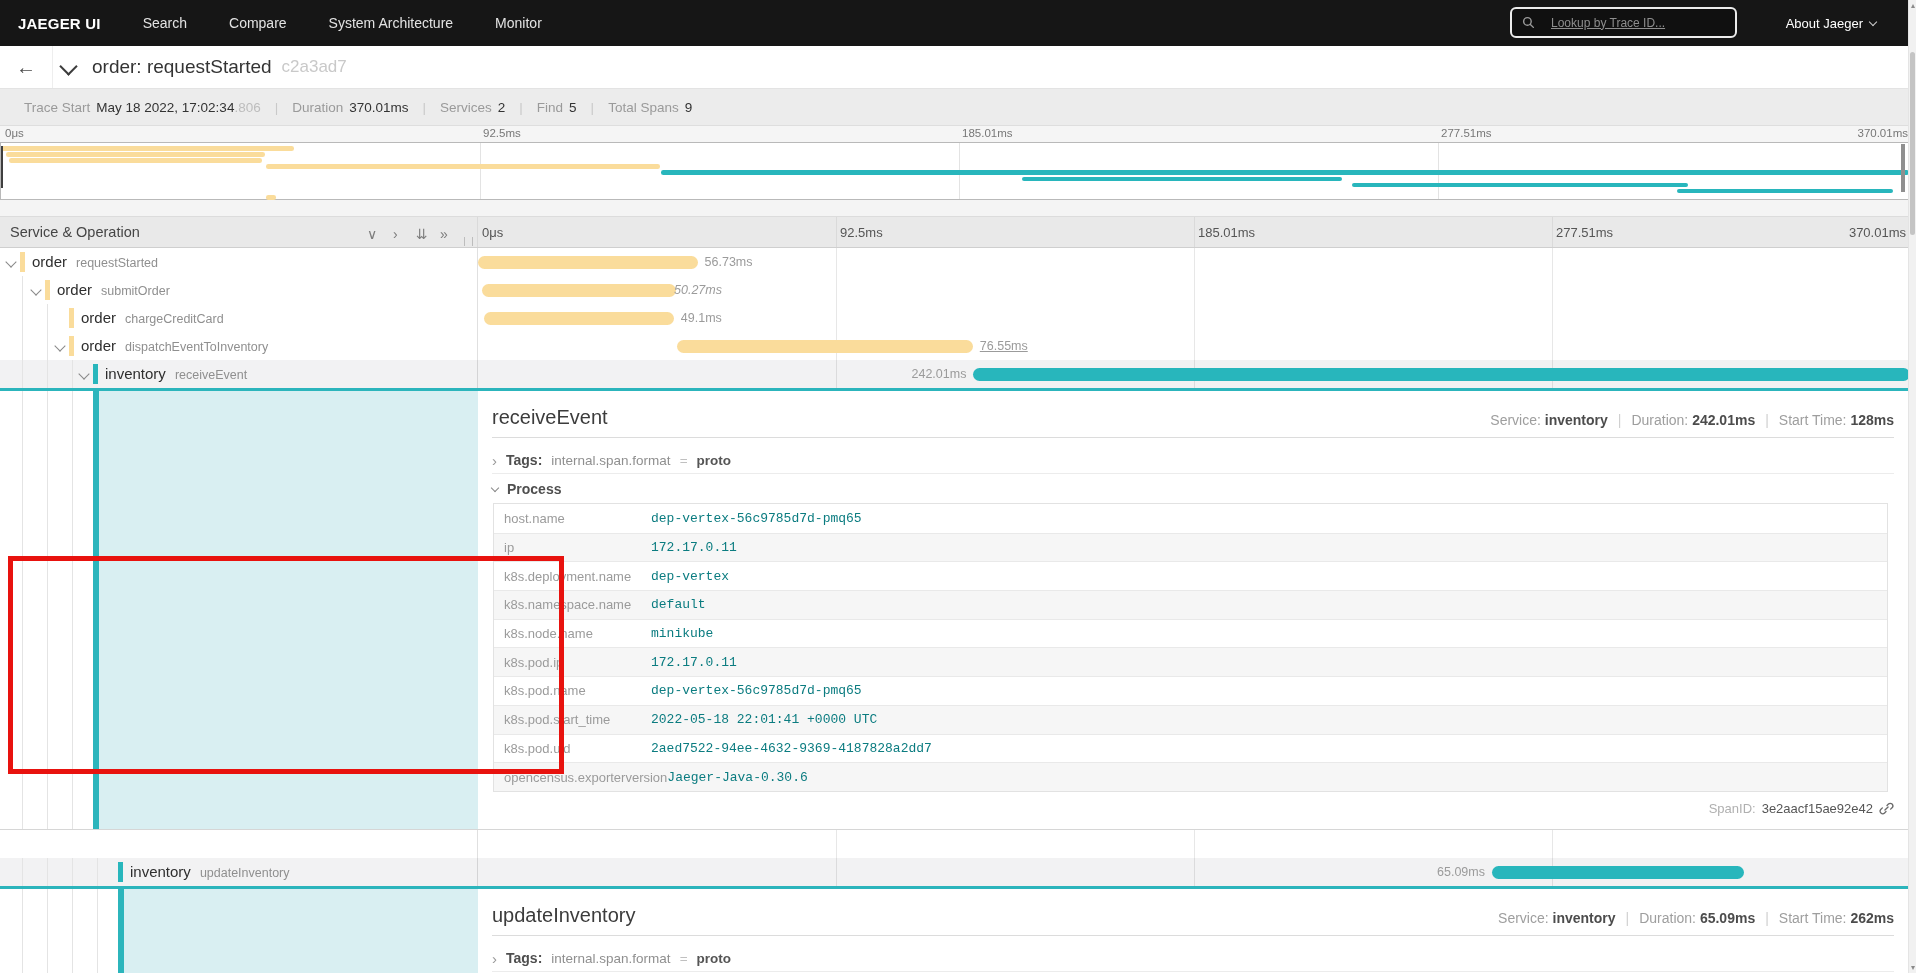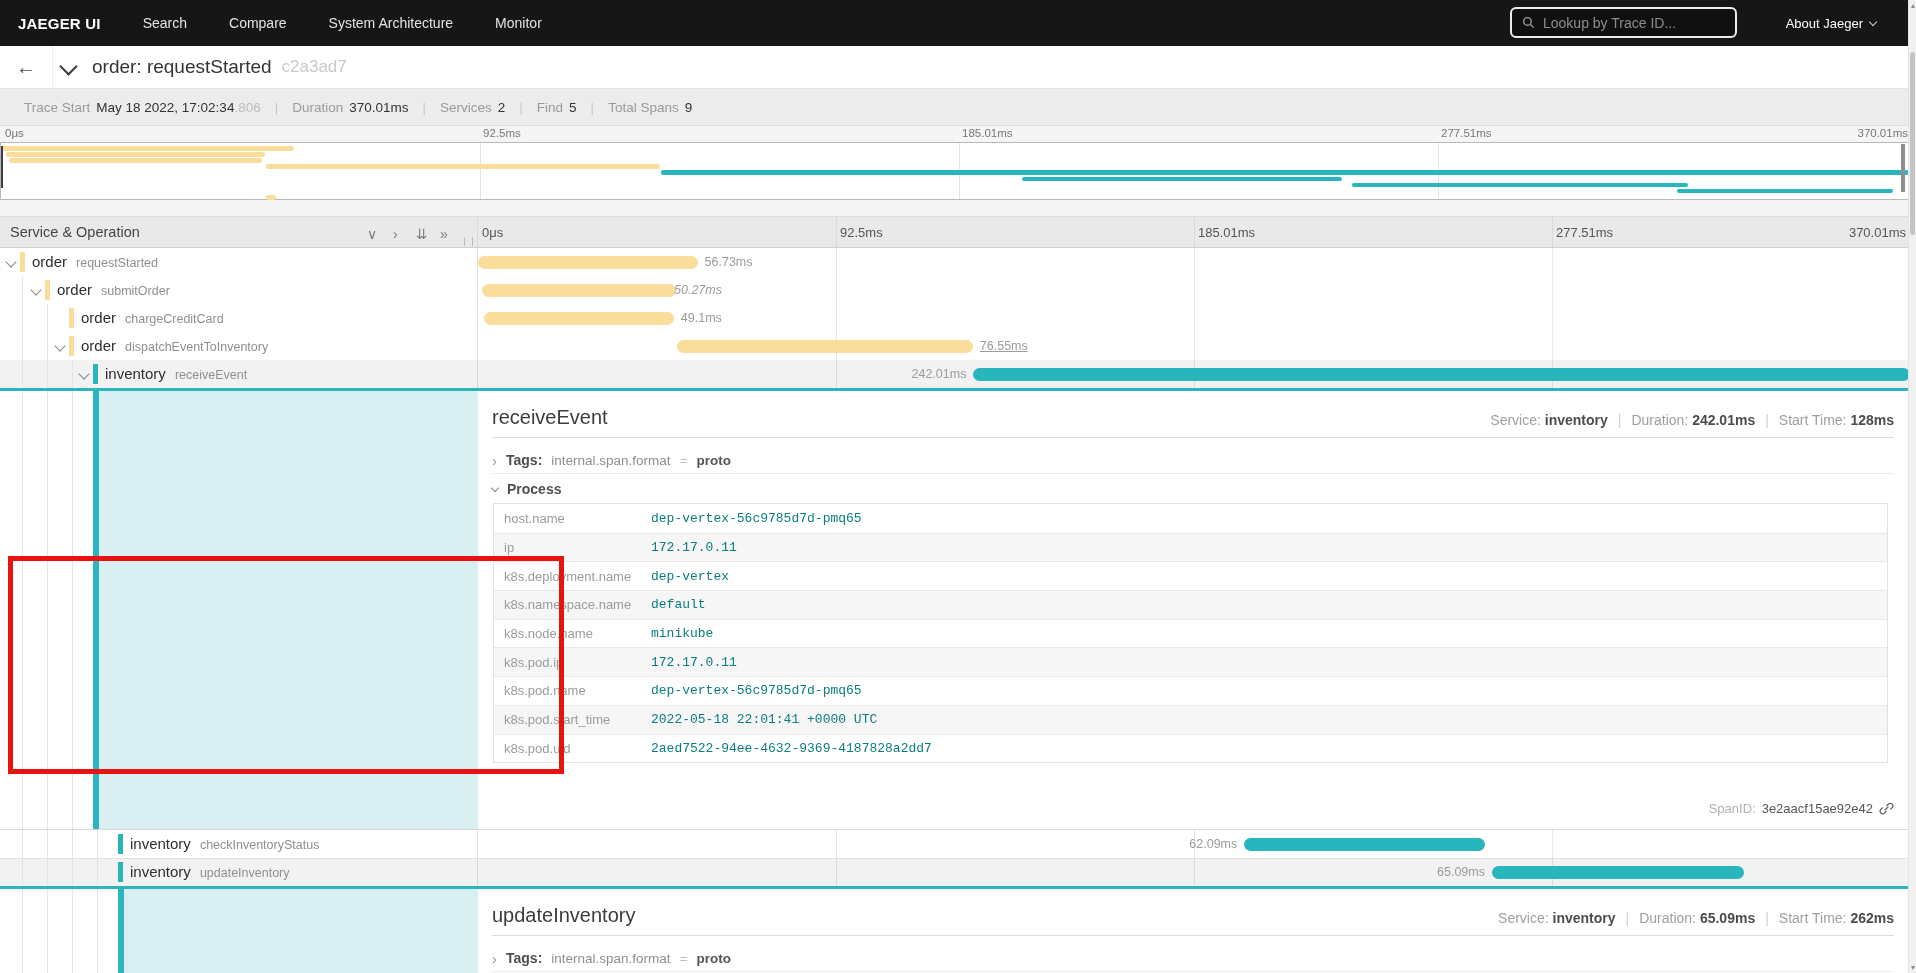--- a/index.html
+++ b/index.html
@@ -6,21 +6,21 @@
   body{width:1916px;height:973px;overflow:hidden;position:relative;
        font-family:"Liberation Sans","DejaVu Sans",sans-serif;color:#333;}
   #app{position:absolute;inset:0;width:1916px;height:973px;}
   
   .nav{position:absolute;left:0;top:0;width:1916px;height:46px;background:#161616;
        display:flex;align-items:center;gap:42px;padding-left:18px;box-sizing:border-box;}
   .nav .brand{color:#fff;font-size:15px;font-weight:bold;letter-spacing:.2px;}
   .nav .nav-item{color:#e3e3e3;font-size:14px;cursor:pointer;}
   .nav-search{position:absolute;left:1510px;top:7px;width:227px;height:31px;box-sizing:border-box;
        border:2px solid #ececec;border-radius:6px;background:#101010;display:flex;align-items:center;padding:0 10px;}
-  .nav-search .ph{color:#8e8e8e;font-size:14px;margin-left:8px;}
+  .nav-search .ph{color:#8e8e8e;font-size:12px;margin-left:16px;text-decoration:underline;}
   .about{position:absolute;right:40px;top:0;height:46px;display:flex;align-items:center;color:#fff;font-size:13px;gap:7px;}
   
   .cv{display:inline-block;width:7px;height:7px;border-right:1.7px solid #888;border-bottom:1.7px solid #888;
       transform:rotate(45deg);vertical-align:middle;}
   .cv.sm{width:5px;height:5px;}
   .cv.white{border-color:#cfcfcf;}
   
   .thead{position:absolute;left:0;top:46px;width:1916px;height:43px;background:#fff;border-bottom:1px solid #e3e3e3;box-sizing:border-box;}
   .back{position:absolute;left:0;top:0;width:52px;height:42px;border-right:1px solid #eee;
         display:flex;align-items:center;justify-content:center;font-size:20px;color:#4a4a4a;cursor:pointer;}
@@ -314,43 +314,37 @@
               <div class="v">dep-vertex-56c9785d7d-pmq65</div>
             </div>
             <div class="kvrow alt">
               <div class="k">k8s.pod.start_time</div>
               <div class="v">2022-05-18 22:01:41 +0000 UTC</div>
             </div>
             <div class="kvrow">
               <div class="k">k8s.pod.uid</div>
               <div class="v">2aed7522-94ee-4632-9369-4187828a2dd7</div>
             </div>
+            <div class="kvrow alt">
+              <div class="k">opencensus.exporterversion</div>
+              <div class="v">Jaeger-Java-0.30.6</div>
+            </div>
           </div>
           <div class="dfoot">
             <span class="fl">SpanID:</span>
             <span class="fv">3e2aacf15ae92e42</span>
             <svg width="15" height="15" viewBox="0 0 24 24" fill="none" stroke="#6a6a6a" stroke-width="2.1" stroke-linecap="round">
               <path d="M9.5 14.5 L14.5 9.5"></path>
               <path d="M12.8 7.2 l2.3-2.3 a4.1 4.1 0 0 1 5.8 5.8 L18.6 13"></path>
               <path d="M11.2 16.8 L8.9 19.1 a4.1 4.1 0 0 1 -5.8-5.8 l2.3-2.3"></path>
             </svg>
           </div>
         </div>
         <div class="redbox" style="left: 8px; top: 165px; width: 556px; height: 218px;"></div>
       </div>
-      <div class="row" style="top: 582px; height: 28px; border-bottom: 1px solid rgb(237, 237, 237);">
-        <div class="guide" style="left: 22px;"></div>
-        <div class="guide" style="left: 47px;"></div>
-        <div class="guide" style="left: 72px;"></div>
-        <div class="guide" style="left: 97px;"></div>
-        <div class="accent" style="left: 118px; background: rgb(40, 182, 188);"></div>
-        <div class="svc" style="left: 130px;">inventory<span class="op">checkInventoryStatus</span></div>
-        <div class="bar" style="left: 1244.29px; width: 240.299px; background: rgb(40, 182, 188);"></div>
-        <div class="blabel" style="right: 678.707px;">62.09ms</div>
-      </div>
       <div class="row sel" style="top: 610px; height: 28px;">
         <div class="guide" style="left: 22px;"></div>
         <div class="guide" style="left: 47px;"></div>
         <div class="guide" style="left: 72px;"></div>
         <div class="guide" style="left: 97px;"></div>
         <div class="accent" style="left: 118px; background: rgb(40, 182, 188);"></div>
         <div class="svc" style="left: 130px;">inventory<span class="op">updateInventory</span></div>
         <div class="bar" style="left: 1491.98px; width: 251.909px; background: rgb(40, 182, 188);"></div>
         <div class="blabel" style="right: 431.017px;">65.09ms</div>
       </div>

